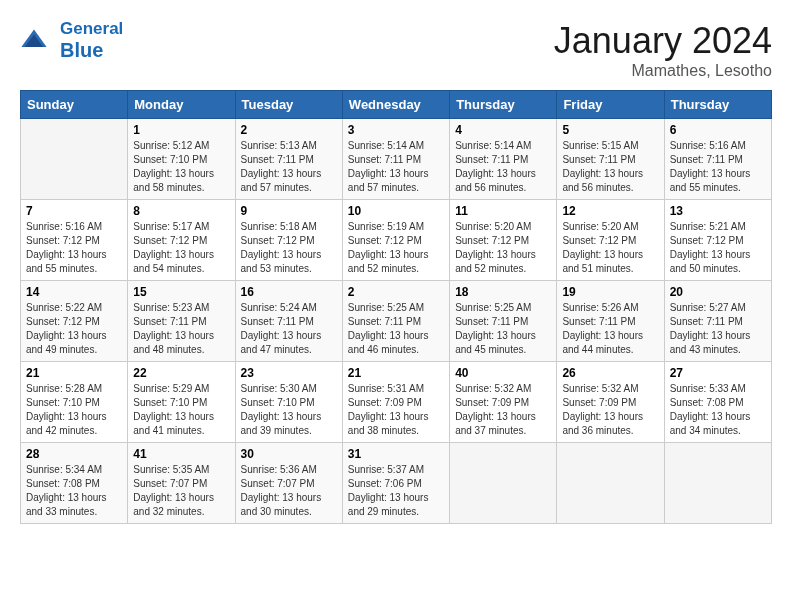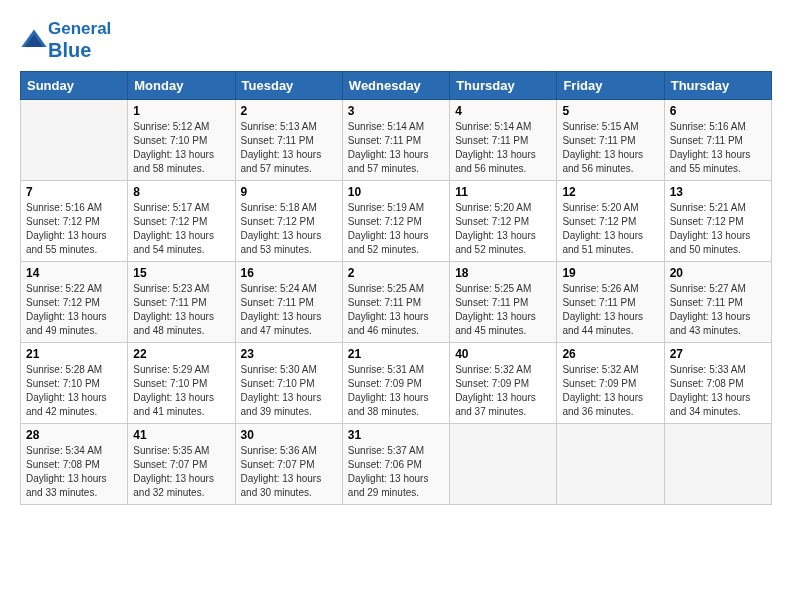--- a/index.html
+++ b/index.html
@@ -12,21 +12,21 @@
     }
     .header {
       display: flex;
       justify-content: space-between;
       align-items: flex-start;
       margin-bottom: 10px;
     }
     .logo {
       display: flex;
       align-items: center;
-      gap: 0;
+      gap: 12px;
     }
     .logo-icon {
       width: 28px;
       height: 28px;
     }
     .title-block {
       text-align: right;
     }
     .month-title {
       font-size: 36px;
@@ -86,20 +86,24 @@
   <div class="logo">
     <svg class="logo-icon" viewBox="0 0 40 40" xmlns="http://www.w3.org/2000/svg">
       <polygon points="20,5 38,30 2,30" fill="#2a6ab0"></polygon>
       <polygon points="20,12 33,30 7,30" fill="#1a4a8a"></polygon>
     </svg>
     <div>
       <div style="font-size:17px;font-weight:bold;color:#1a6ab5;line-height:1.1">General</div>
       <div style="font-size:20px;font-weight:bold;color:#1a6ab5;line-height:1.1">Blue</div>
     </div>
   </div>
+  <div class="title-block">
+    <div class="month-title">January 2024</div>
+    <div class="subtitle">Mamathes, Lesotho</div>
+  </div>
 </div>
 
 <table>
   <thead>
     <tr>
     <th>Sunday</th>
         <th>Monday</th>
         <th>Tuesday</th>
         <th>Wednesday</th>
         <th>Thursday</th>

